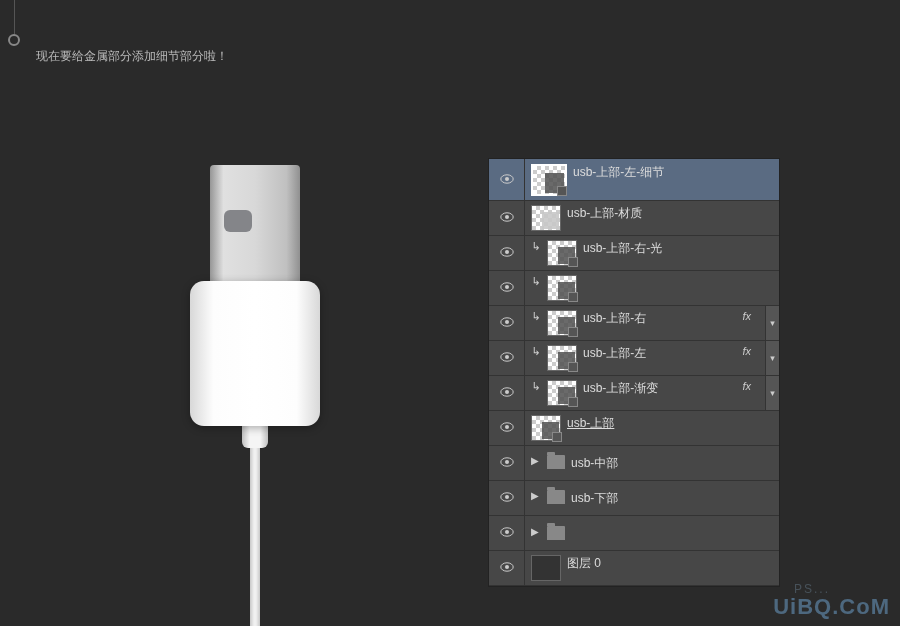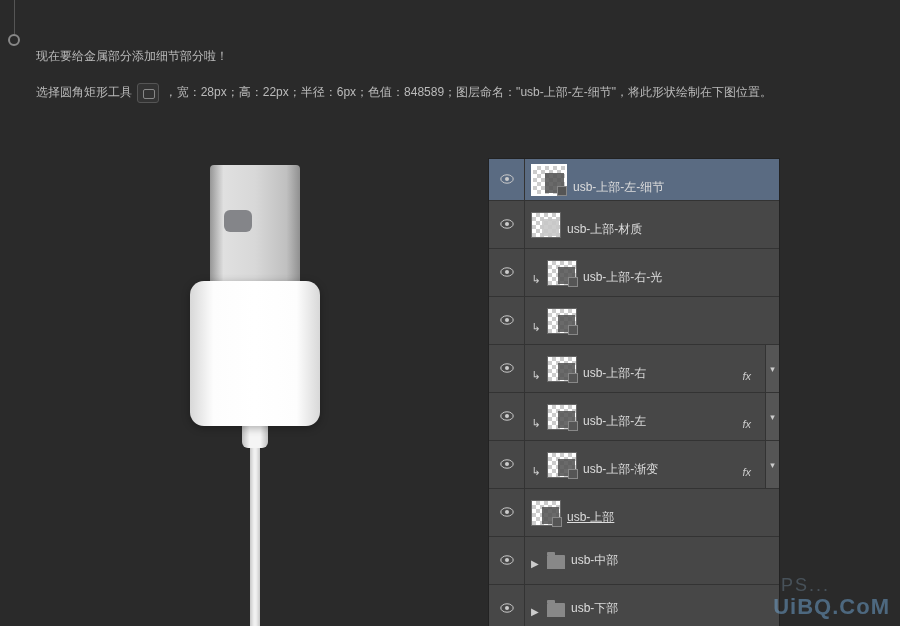--- a/index.html
+++ b/index.html
@@ -115,21 +115,21 @@
       position: absolute;
       left: 488px;
       top: 158px;
       width: 292px;
       background: #474747;
       border: 1px solid #222;
     }
     .layer-row {
       display: flex;
       align-items: center;
-      height: 48px;
+      height: 35px;
       border-bottom: 1px solid #333;
       background: #474747;
       font-size: 12px;
       color: #ddd;
     }
     .layer-row.selected {
       background: #5a6b82;
       height: 42px;
     }
     .layer-row.selected .thumb { width: 36px; height: 32px; border: 2px solid #fff; }
@@ -137,21 +137,21 @@
       width: 36px;
       display: flex;
       justify-content: center;
       align-items: center;
       border-right: 1px solid #333;
       height: 100%;
     }
     .eye-icon svg { width: 14px; height: 10px; }
     .layer-content {
       display: flex;
-      align-items: flex-end;
+      align-items: flex-start;
       flex: 1;
       padding-left: 6px;
       gap: 6px;
     }
     .clip-icon {
       width: 10px;
       font-size: 11px;
       color: #ccc;
       display: inline-block;
       text-align: center;
@@ -227,39 +227,34 @@
       bottom: 6px;
       font-size: 22px;
       color: rgba(120,180,230,0.45);
       font-weight: bold;
       letter-spacing: 1px;
     }
     .wm1 {
       position: absolute;
       right: 70px;
       bottom: 30px;
-      font-size: 18px;
+      font-size: 12px;
       color: rgba(160,200,230,0.25);
       font-weight: normal;
       letter-spacing: 2px;
     }
   </style>
 </head>
 <body>
 
 <div class="timeline-line"></div>
 <div class="timeline-dot"></div>
 
 <div class="instructions">
   <div class="line1">现在要给金属部分添加细节部分啦！</div>
-  <div class="line2">
-    <span>选择圆角矩形工具</span>
-    <span class="tool-icon"></span>
-    <span>，宽：28px；高：22px；半径：6px；色值：848589；图层命名："usb-上部-左-细节"，将此形状绘制在下图位置。</span>
-  </div>
 </div>
 
 <div class="canvas-area">
   <div class="usb">
     <div class="usb-metal">
       <div class="usb-detail"></div>
     </div>
     <div class="usb-body"></div>
     <div class="usb-cable-base"></div>
     <div class="usb-cable"></div>

